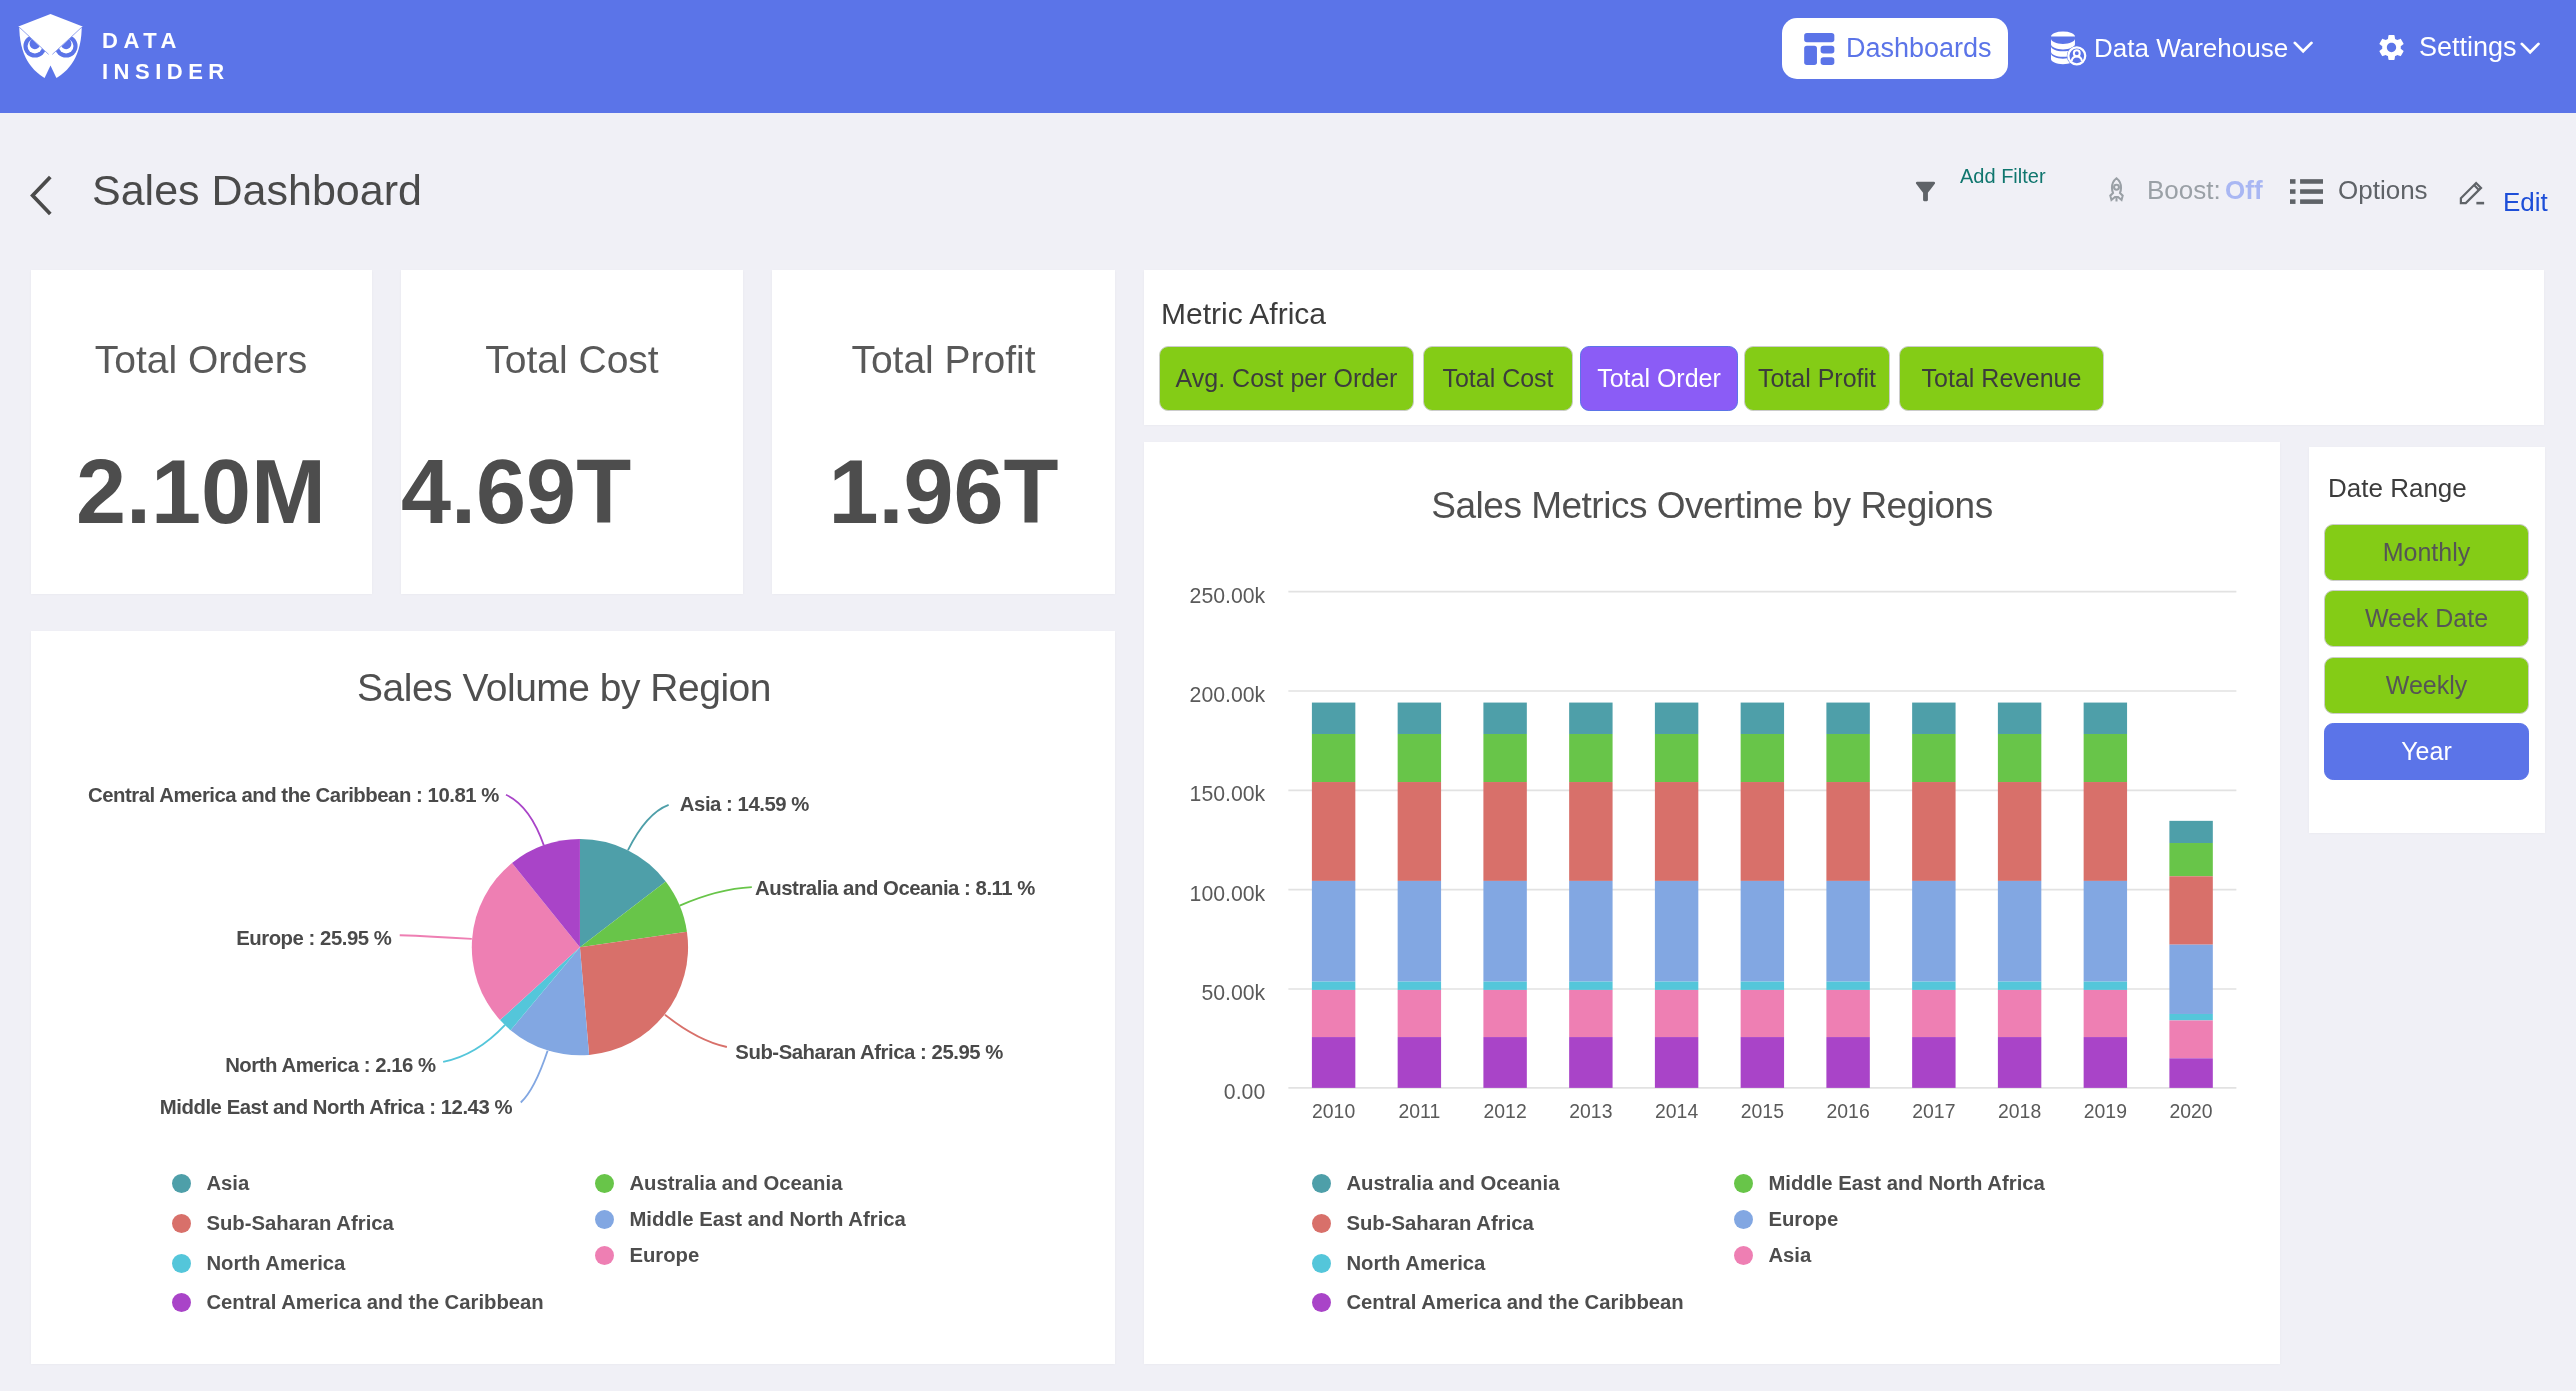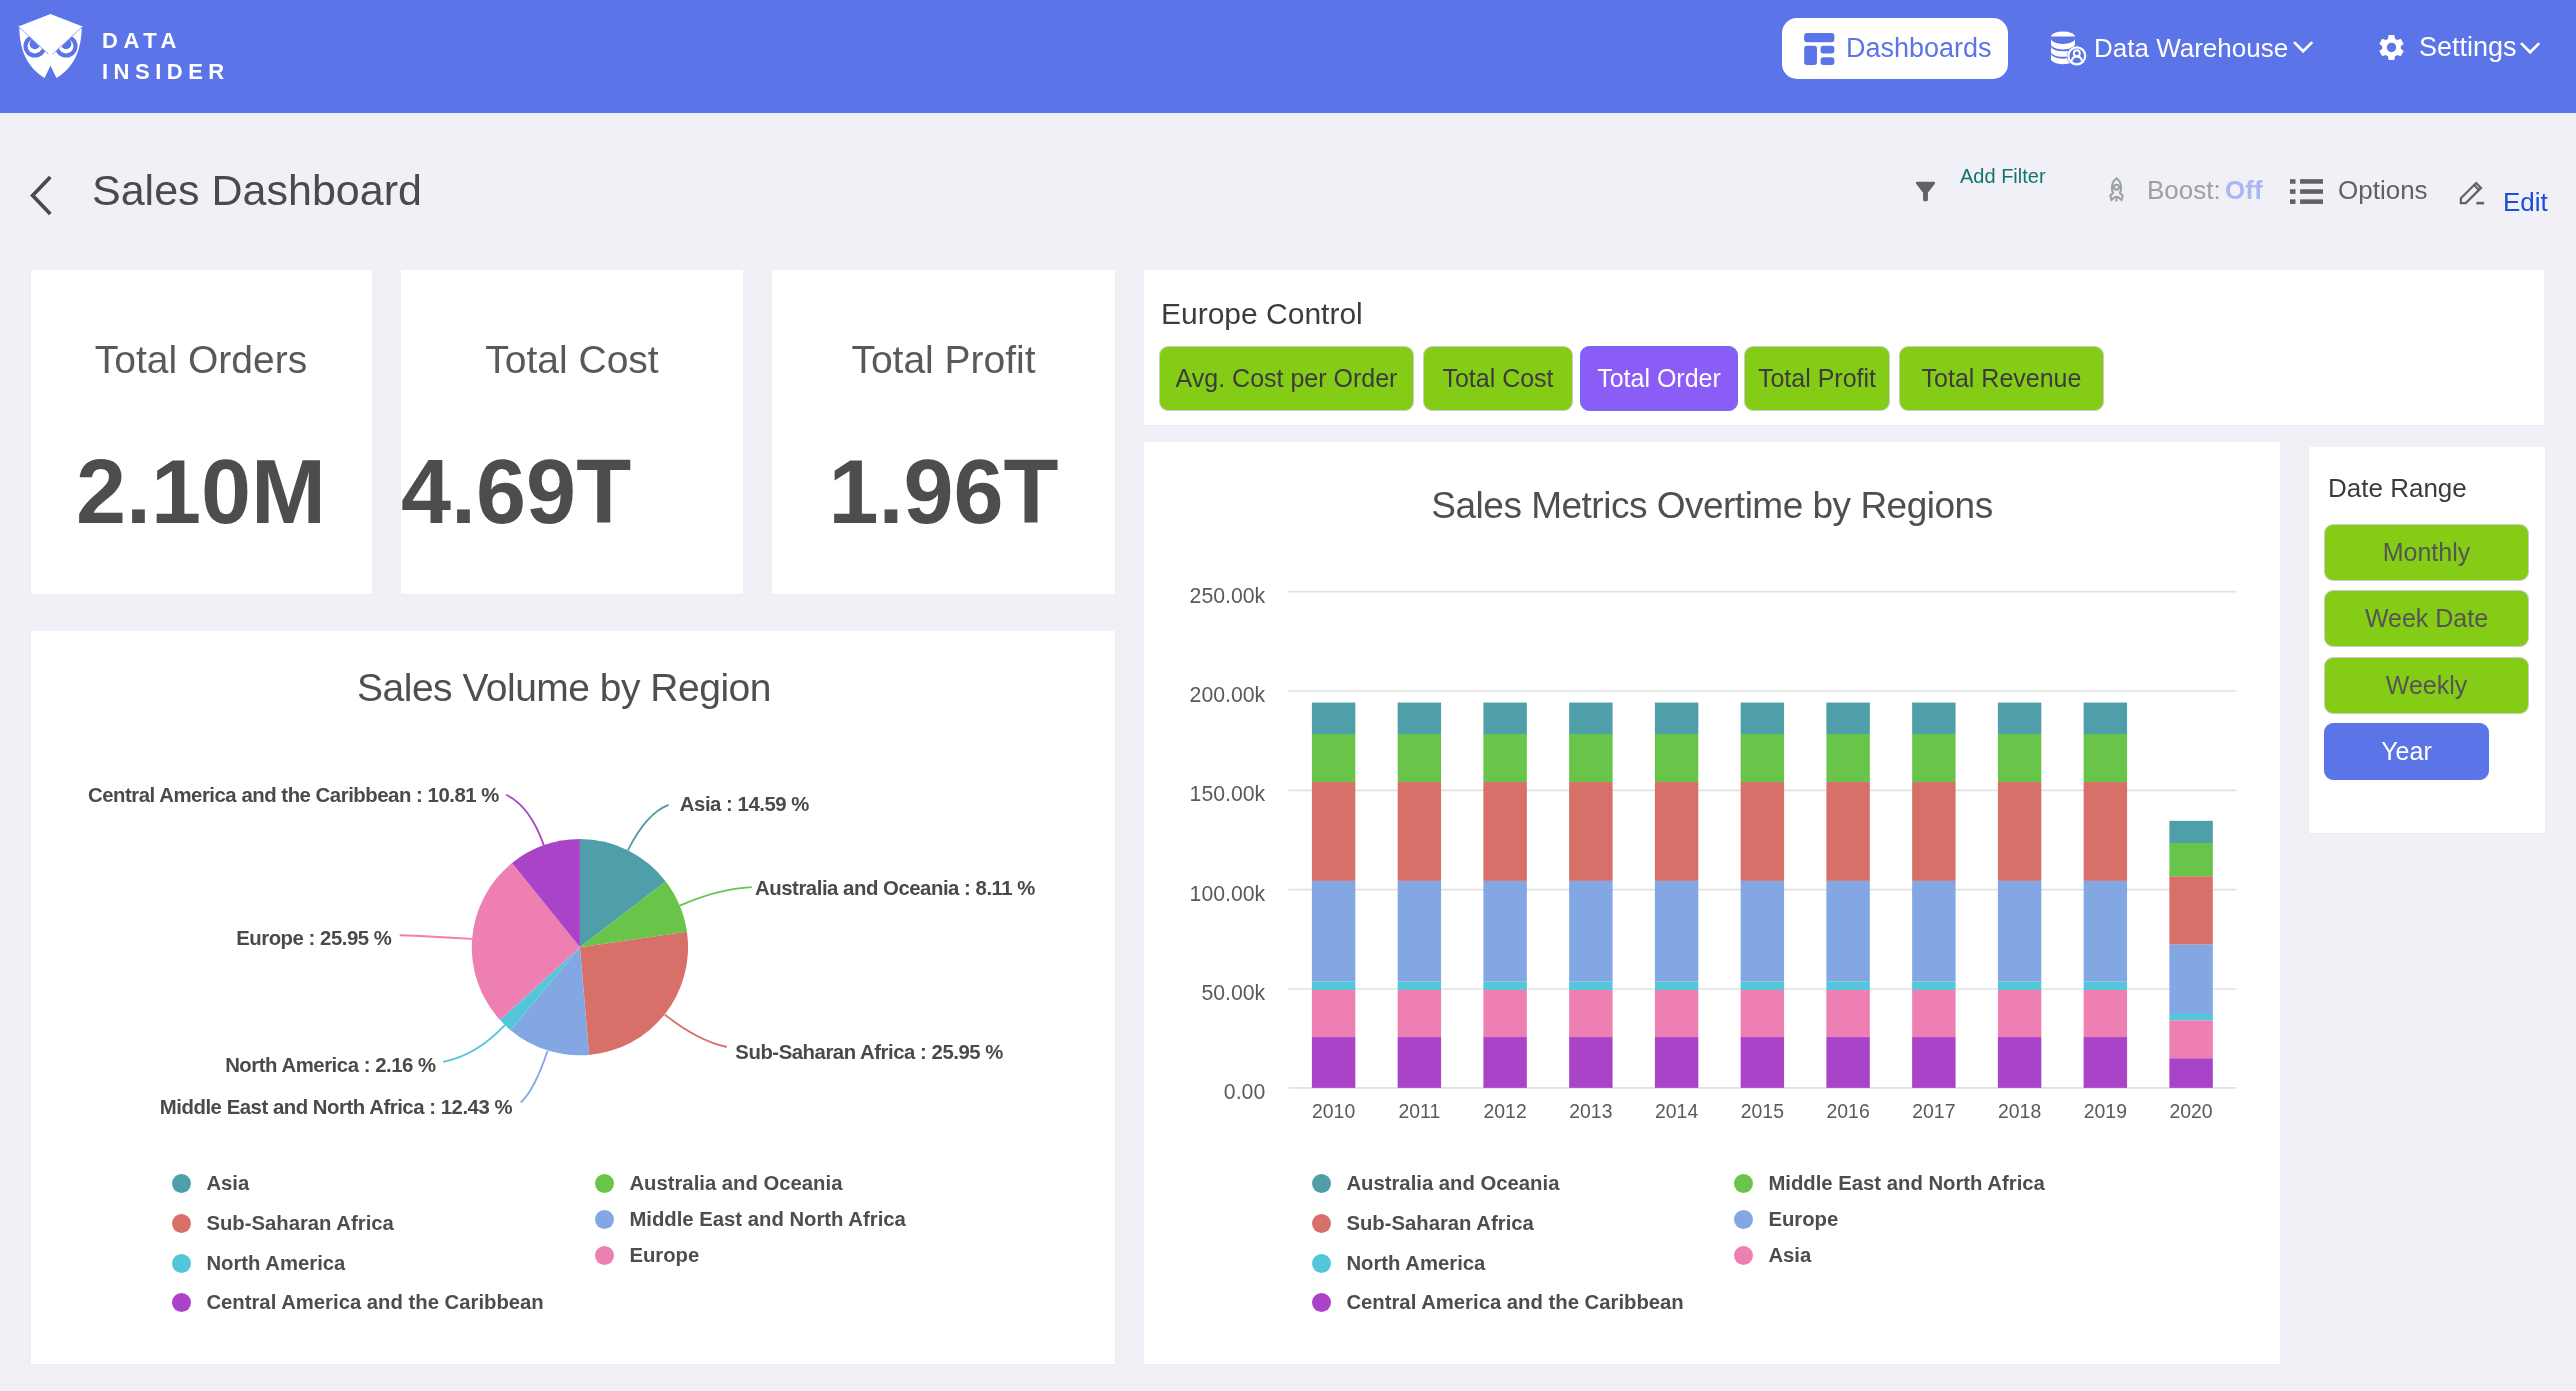--- a/index.html
+++ b/index.html
@@ -99,33 +99,33 @@
 <div class="card" style="left:401px;top:270px;width:342px;height:324px"></div>
 <div class="card" style="left:772px;top:270px;width:343px;height:324px"></div>
 <div class="abs" style="left:30.5px;top:340px;width:341px;text-align:center;font-size:39px;color:#595959">Total Orders</div>
 <div class="abs" style="left:401px;top:340px;width:342px;text-align:center;font-size:39px;color:#595959">Total Cost</div>
 <div class="abs" style="left:772px;top:340px;width:343px;text-align:center;font-size:39px;color:#595959">Total Profit</div>
 <div class="abs" style="left:30.5px;top:447px;width:341px;text-align:center;font-size:90px;font-weight:bold;color:#4d4d4d">2.10M</div>
 <div class="abs" style="left:401px;top:447px;width:342px;font-size:90px;font-weight:bold;color:#4d4d4d">4.69T</div>
 <div class="abs" style="left:772px;top:447px;width:343px;text-align:center;font-size:90px;font-weight:bold;color:#4d4d4d">1.96T</div>
 
 <div class="card" style="left:1144px;top:270px;width:1400px;height:155px"></div>
-<div class="abs" style="left:1161px;top:299px;font-size:30px;color:#3c3c3c">Europe Control</div>
+<div class="abs" style="left:1161px;top:299px;font-size:30px;color:#3c3c3c">Metric Africa</div>
 <div class="btn" style="left:1159px;top:346px;width:255px;height:65px;font-size:25px">Avg. Cost per Order</div>
 <div class="btn" style="left:1423px;top:346px;width:150px;height:65px;font-size:25px">Total Cost</div>
 <div class="btn" style="left:1580px;top:346px;width:158px;height:65px;font-size:25px;background:#8b5cf6;border-color:#5b74e8;color:#fff">Total Order</div>
 <div class="btn" style="left:1744px;top:346px;width:146px;height:65px;font-size:25px">Total Profit</div>
 <div class="btn" style="left:1899px;top:346px;width:205px;height:65px;font-size:25px">Total Revenue</div>
 
 <div class="card" style="left:2309px;top:447px;width:236px;height:386px"></div>
 <div class="abs" style="left:2328px;top:475px;font-size:26px;color:#3c3c3c">Date Range</div>
 <div class="btn" style="left:2324px;top:524px;width:205px;height:57px;font-size:25px;color:#555">Monthly</div>
 <div class="btn" style="left:2324px;top:590px;width:205px;height:57px;font-size:25px;color:#555">Week Date</div>
 <div class="btn" style="left:2324px;top:657px;width:205px;height:57px;font-size:25px;color:#555">Weekly</div>
-<div class="btn" style="left:2324px;top:723px;width:165px;height:57px;font-size:25px;background:#5b74e8;border-color:#5b74e8;color:#fff">Year</div>
+<div class="btn" style="left:2324px;top:723px;width:205px;height:57px;font-size:25px;background:#5b74e8;border-color:#5b74e8;color:#fff">Year</div>
 
 <div class="card" style="left:30.5px;top:631px;width:1084px;height:733px"></div>
 <div class="abs" style="left:22px;top:668px;width:1084px;text-align:center;font-size:39px;letter-spacing:-0.5px;color:#4f4f4f">Sales Volume by Region</div>
 <svg class="abs" style="left:30.5px;top:631px" width="1084" height="723" viewBox="0 0 1173 782">
   <path d="M594,342 L594.00,225.00 A117,117 0 0 1 686.85,270.81 Z" fill="#4e9fa9"></path>
   <path d="M594,342 L686.85,270.81 A117,117 0 0 1 709.78,325.15 Z" fill="#68c549"></path>
   <path d="M594,342 L709.78,325.15 A117,117 0 0 1 603.91,458.58 Z" fill="#d8706a"></path>
   <path d="M594,342 L603.91,458.58 A117,117 0 0 1 518.97,431.77 Z" fill="#82a7e2"></path>
   <path d="M594,342 L518.97,431.77 A117,117 0 0 1 507.51,420.80 Z" fill="#54c6da"></path>
   <path d="M594,342 L507.51,420.80 A117,117 0 0 1 520.50,250.97 Z" fill="#ee7fb3"></path>

